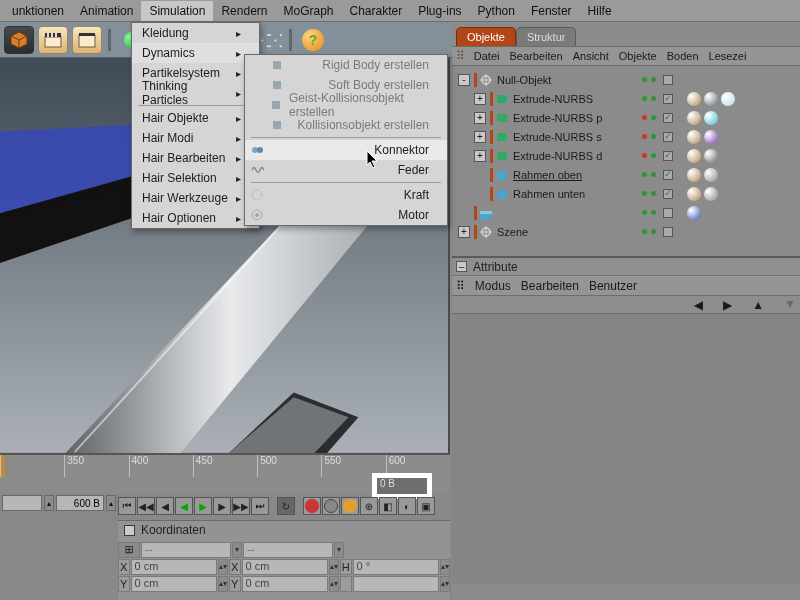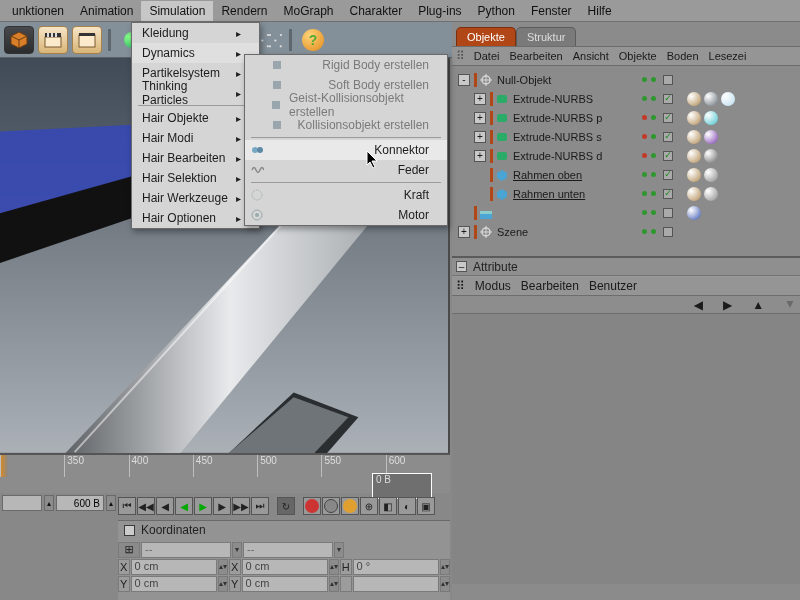--- a/index.html
+++ b/index.html
@@ -25,21 +25,21 @@
   
   .viewport { position:absolute; left:0; top:58px; width:450px; height:395px; background:linear-gradient(180deg,#414b57 0%,#6b7681 55%,#9ba1a7 100%); border-right:2px solid #4a4a4a; }
   .viewport svg { width:100%; height:100%; display:block; }
 
   
   .timeline { position:absolute; left:0; top:453px; width:450px; height:40px; background:#8c8c8c; border-top:2px solid #555;}
   .ruler { height:22px; display:flex; position:relative;}
   .ruler .gradfill{position:absolute;left:0;top:0;bottom:0;width:8px;background:linear-gradient(90deg,#e08a1a,#888);}
   .tick{flex:1;position:relative;color:#ddd;font-size:10px;text-align:left;padding-left:2px;border-left:1px solid #bfbfbf;}
   .timefields{height:18px;display:flex;align-items:center;gap:4px;padding:0 4px;}
-  .timefields input, .stat{width:44px;height:26px;font-size:10px;background:#b7b7b7;border:1px solid #ffffff;text-align:right;padding:0 3px;color:#111;}
+  .timefields input, .stat{width:44px;height:26px;font-size:10px;background:#b7b7b7;border:5px solid #ffffff;text-align:right;padding:0 3px;color:#111;}
   .stat{background:#6f6f6f;color:#ddd;text-align:left;width:60px;}
 
   
   .transport{position:absolute;left:118px;top:495px;width:330px;height:22px;display:flex;align-items:center;gap:1px;}
   .tbtn{width:18px;height:18px;background:#999;border:1px solid #555;display:flex;align-items:center;justify-content:center;font-size:10px;color:#222;}
   .tbtn.play{color:#0a0;}
   .tbtn.active{background:#666;}
   .tdot{width:14px;height:14px;border-radius:7px;}
 
   
@@ -343,21 +343,21 @@
      <div class="oname">Extrude-NURBS d</div>
         </div>
         <div class="trow" style="padding-left: 20px; text-decoration: underline;">
           <div style="width:14px"></div>
           <div class="bar"></div>
      <div class="oicon"><svg width="14" height="14">
               <polygon points="7,2 12,5 12,10 7,13 2,10 2,5" fill="#4aa4d4"></polygon>
             </svg></div>
      <div class="oname">Rahmen oben</div>
         </div>
-        <div class="trow" style="padding-left: 20px; text-decoration: underline;">
+        <div class="trow" style="padding-left: 20px;">
           <div style="width:14px"></div>
           <div class="bar"></div>
      <div class="oicon"><svg width="14" height="14">
               <polygon points="7,2 12,5 12,10 7,13 2,10 2,5" fill="#4aa4d4"></polygon>
             </svg></div>
      <div class="oname">Rahmen unten</div>
         </div>
         <div class="trow" style="padding-left: 4px;">
           <div style="width:14px"></div>
           <div class="bar"></div>

